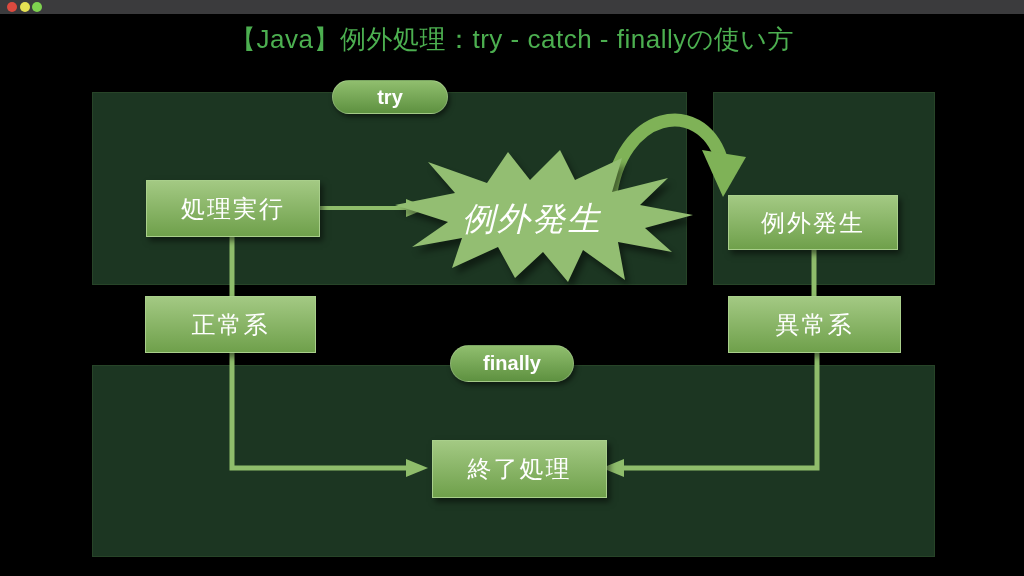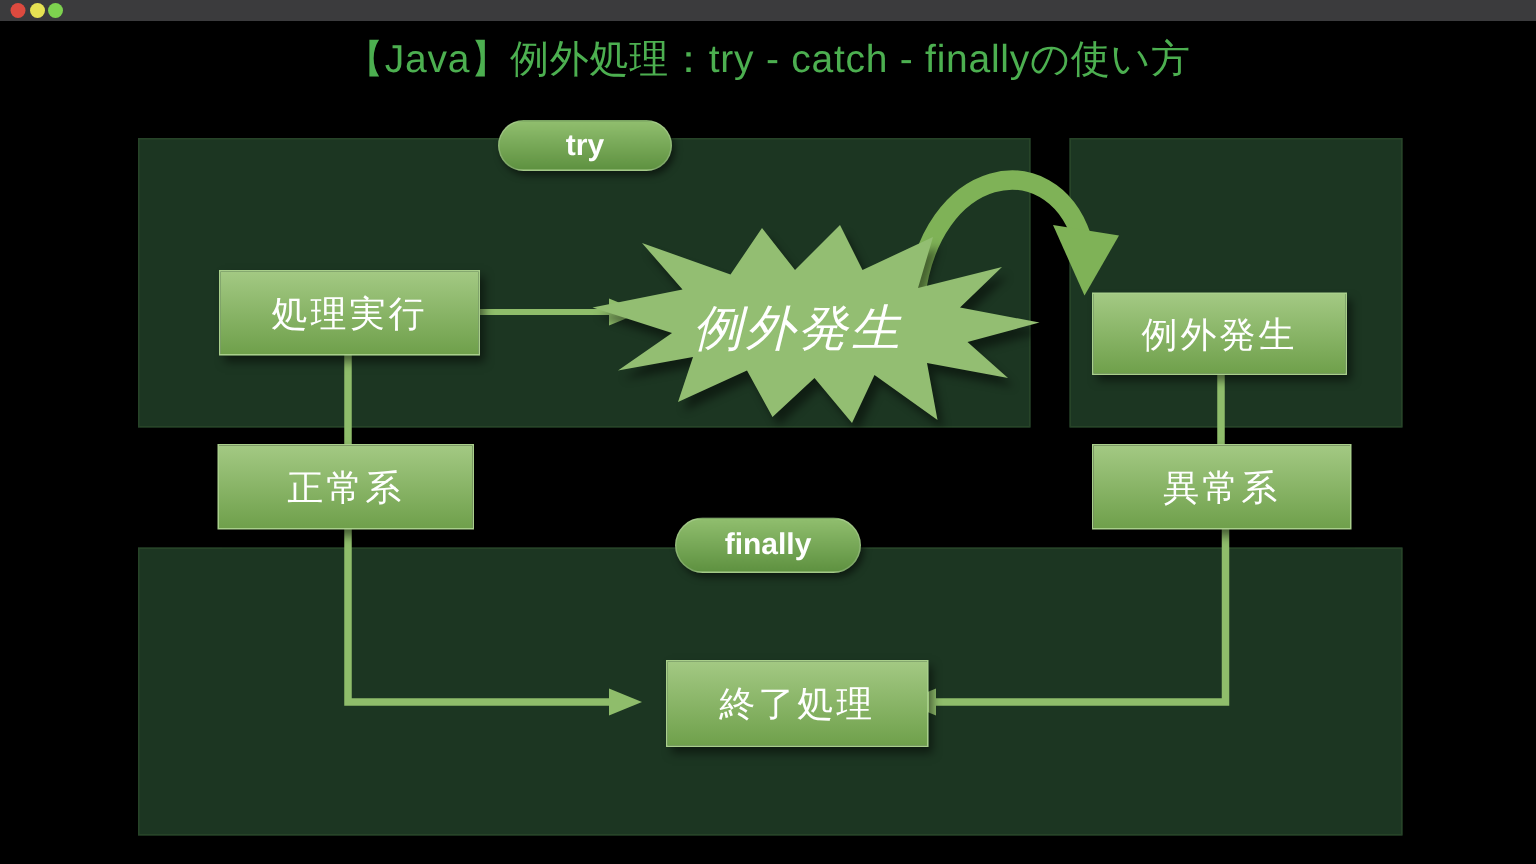--- a/index.html
+++ b/index.html
@@ -33,21 +33,21 @@
   .pill.finally{left:450px;top:345px;width:124px;height:37px;justify-content:center;}
 
   .node{position:absolute;display:flex;align-items:center;justify-content:center;
         background:linear-gradient(#a3c983,#6fa04b);border:1px solid #a9cf8b;
         color:#fff;font-size:24px;letter-spacing:2px;
         box-shadow:3px 4px 6px rgba(0,0,0,.5);box-sizing:border-box;z-index:3;}
   .node.execute{left:146px;top:180px;width:174px;height:57px;}
   .node.handle{left:728px;top:195px;width:170px;height:55px;}
   .node.normal{left:145px;top:296px;width:171px;height:57px;justify-content:center;}
   .node.error{left:728px;top:296px;width:173px;height:57px;font-family:Liberation Mono, monospace;}
-  .node.finish{left:444px;top:440px;width:175px;height:58px;}
+  .node.finish{left:432px;top:440px;width:175px;height:58px;}
 
   .burst-label{position:absolute;left:447px;top:197px;width:170px;text-align:center;
                color:#fff;font-size:33px;letter-spacing:2px;z-index:3;font-style:italic;}
 </style>
 </head>
 <body>
 
 <div class="screen">
 
   <div class="titlebar">

